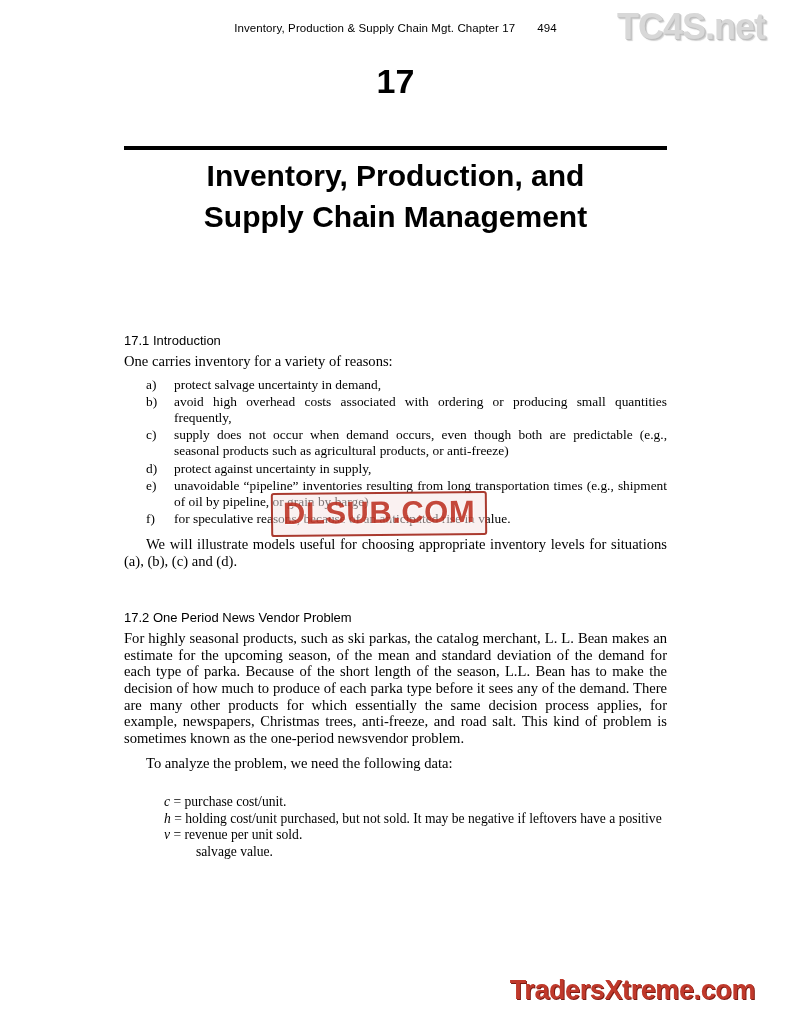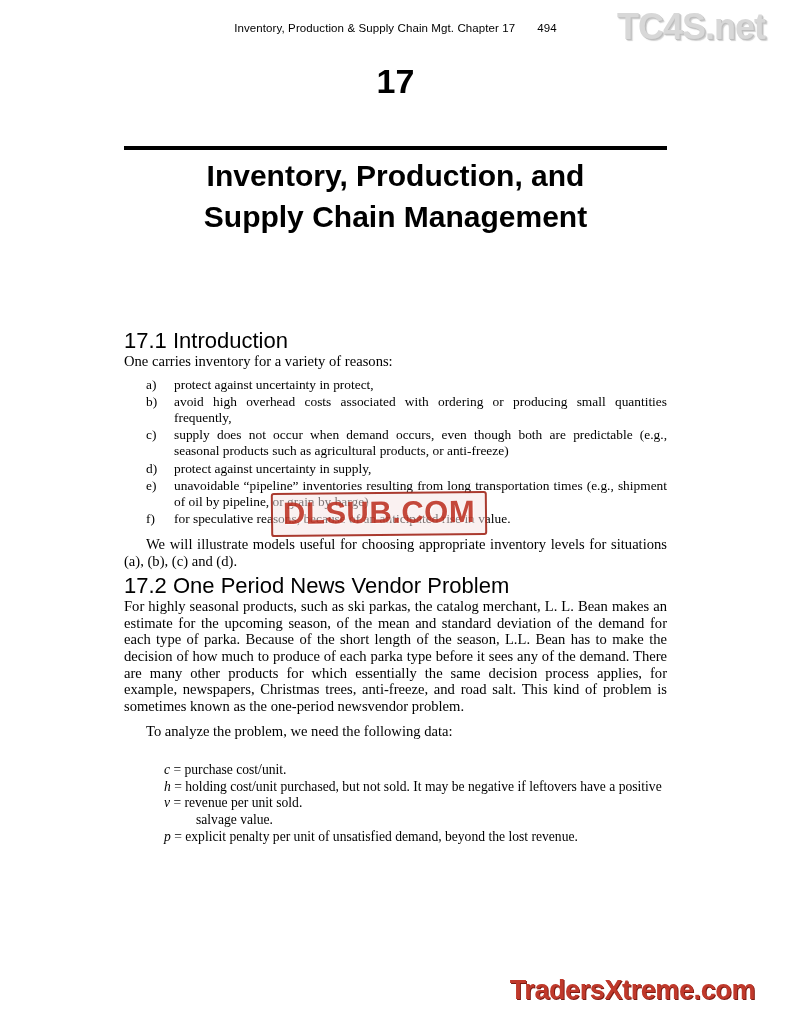--- a/index.html
+++ b/index.html
@@ -91,26 +91,26 @@
   .content {
     position: absolute;
     top: 330px;
     left: 124px;
     width: 543px;
   }
 
   h2.section {
     font-family: "Liberation Sans", sans-serif;
     font-weight: normal;
-    font-size: 22px;
+    font-size: 13px;
     margin: 0 0 2px 0;
     line-height: 21px;
   }
   h2.section.second {
-    margin-top: 6px;
+    margin-top: 38px;
   }
 
   p.body {
     font-size: 14.6px;
     line-height: 16.6px;
     margin: 0;
     text-align: justify;
   }
   p.indent {
     text-indent: 22px;
@@ -214,21 +214,21 @@
   </div>
 
   <div class="content">
 
     <h2 class="section">17.1 Introduction</h2>
     <p class="body">One carries inventory for a variety of reasons:</p>
 
     <ol class="alpha">
       <li>
         <span class="marker">a)</span>
-        <span>protect against uncertainty in protect,</span>
+        <span>protect salvage uncertainty in demand,</span>
       </li>
       <li>
         <span class="marker">b)</span>
         <span>avoid high overhead costs associated with ordering or producing small quantities frequently,</span>
       </li>
       <li>
         <span class="marker">c)</span>
         <span>supply does not occur when demand occurs, even though both are predictable (e.g., seasonal products such as agricultural products, or anti-freeze)</span>
       </li>
       <li>
@@ -257,23 +257,20 @@
       </li>
       <li>
         <span class="ital">h</span><span> = holding cost/unit purchased, but not sold. It may be negative if leftovers have a positive</span>
       </li>
       <li>
         <span class="ital">v</span><span> = revenue per unit sold.</span>
       </li>
       <li class="cont">
         <span>salvage value.</span>
       </li>
-      <li>
-        <span class="ital">p</span><span> = explicit penalty per unit of unsatisfied demand, beyond the lost revenue.</span>
-      </li>
     </ul>
 
   </div>
 
   <div class="wm-center">DLSUB.COM</div>
   <div class="wm-bottom">TradersXtreme.com</div>
 
 </div>
 
 </body></html>

